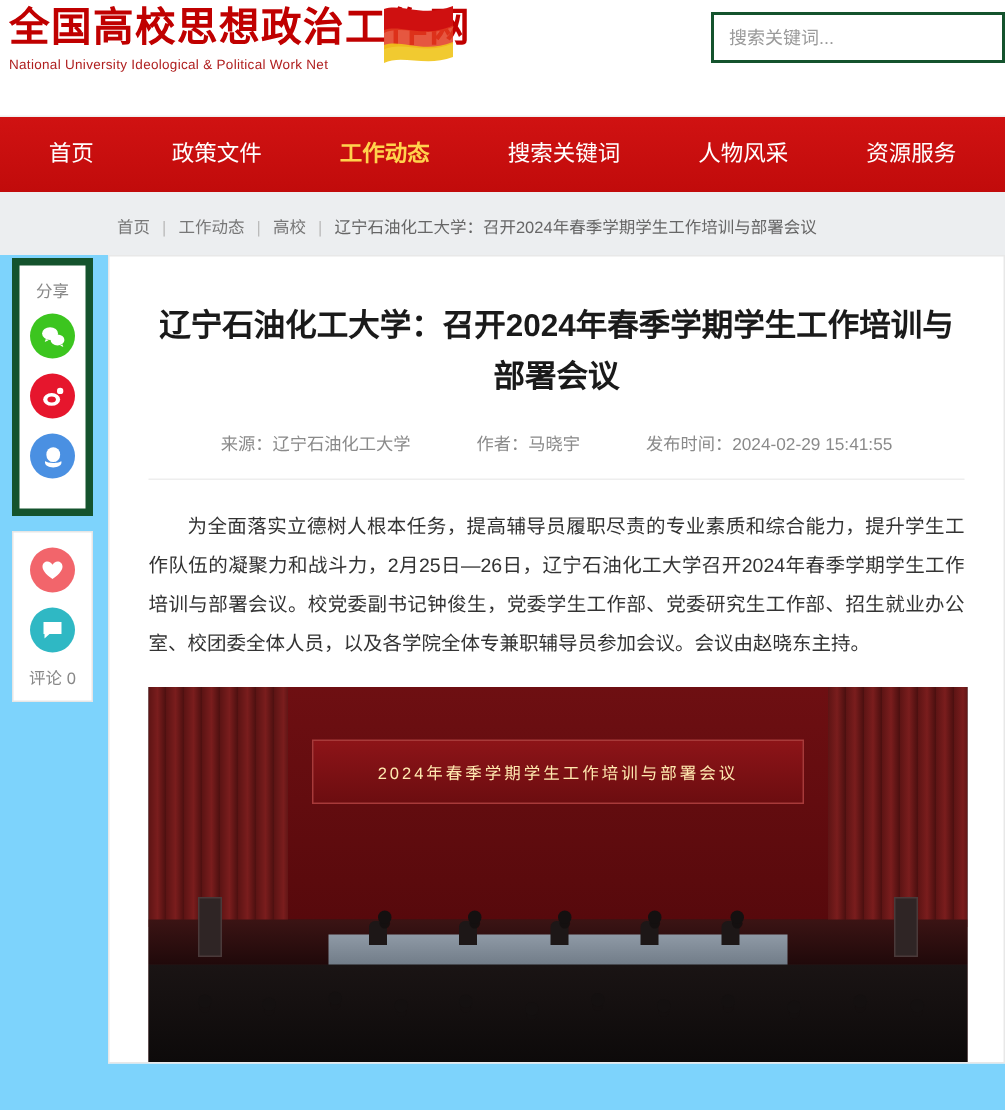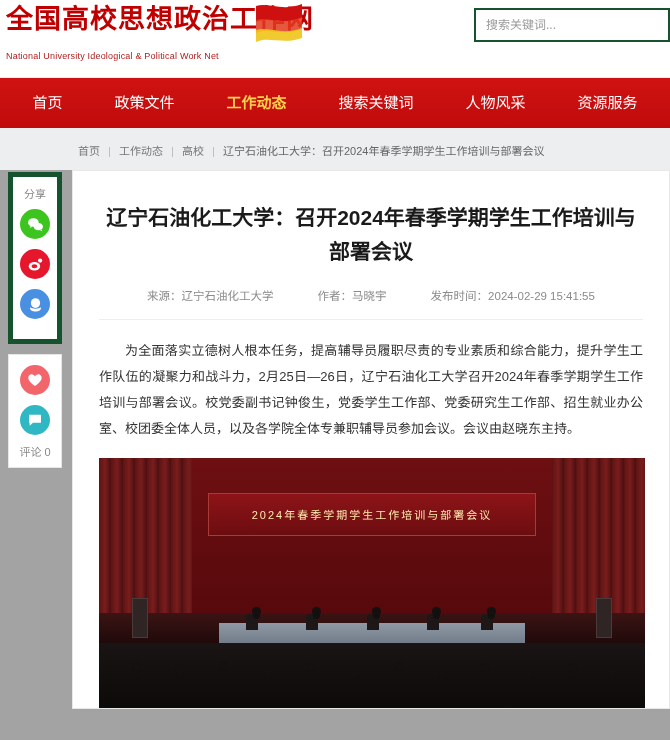--- a/index.html
+++ b/index.html
@@ -35,21 +35,21 @@
     font-weight: bold;
     color: #c00000;
     letter-spacing: 1px;
     line-height: 34px;
     white-space: nowrap;
   }
   .logo-sub {
     font-size: 9px;
     color: #b02020;
     letter-spacing: 0.2px;
-    margin-top: 15px;
+    margin-top: 2px;
     white-space: nowrap;
   }
   .logo-flag {
     position: absolute;
     right: -8px; top: 0px;
     width: 50px; height: 44px;
     overflow: hidden;
   }
   .logo-flag svg { display: block; }
 
@@ -87,21 +87,21 @@
     padding: 0 26px;
     line-height: 50px;
     white-space: nowrap;
     cursor: pointer;
   }
   .nav-item.active { color: #ffd24d; font-weight: bold; }
 
   
   .body-wrap {
     position: relative;
-    background: #a3a3a3;
+    background: #7dd3fc;
     padding-bottom: 0;
     min-height: 612px;
   }
   .breadcrumb {
     padding: 14px 0 12px 78px;
     font-size: 11px;
     color: #777;
     background: #eceef0;
   }
   .breadcrumb a { color: #777; text-decoration: none; }

